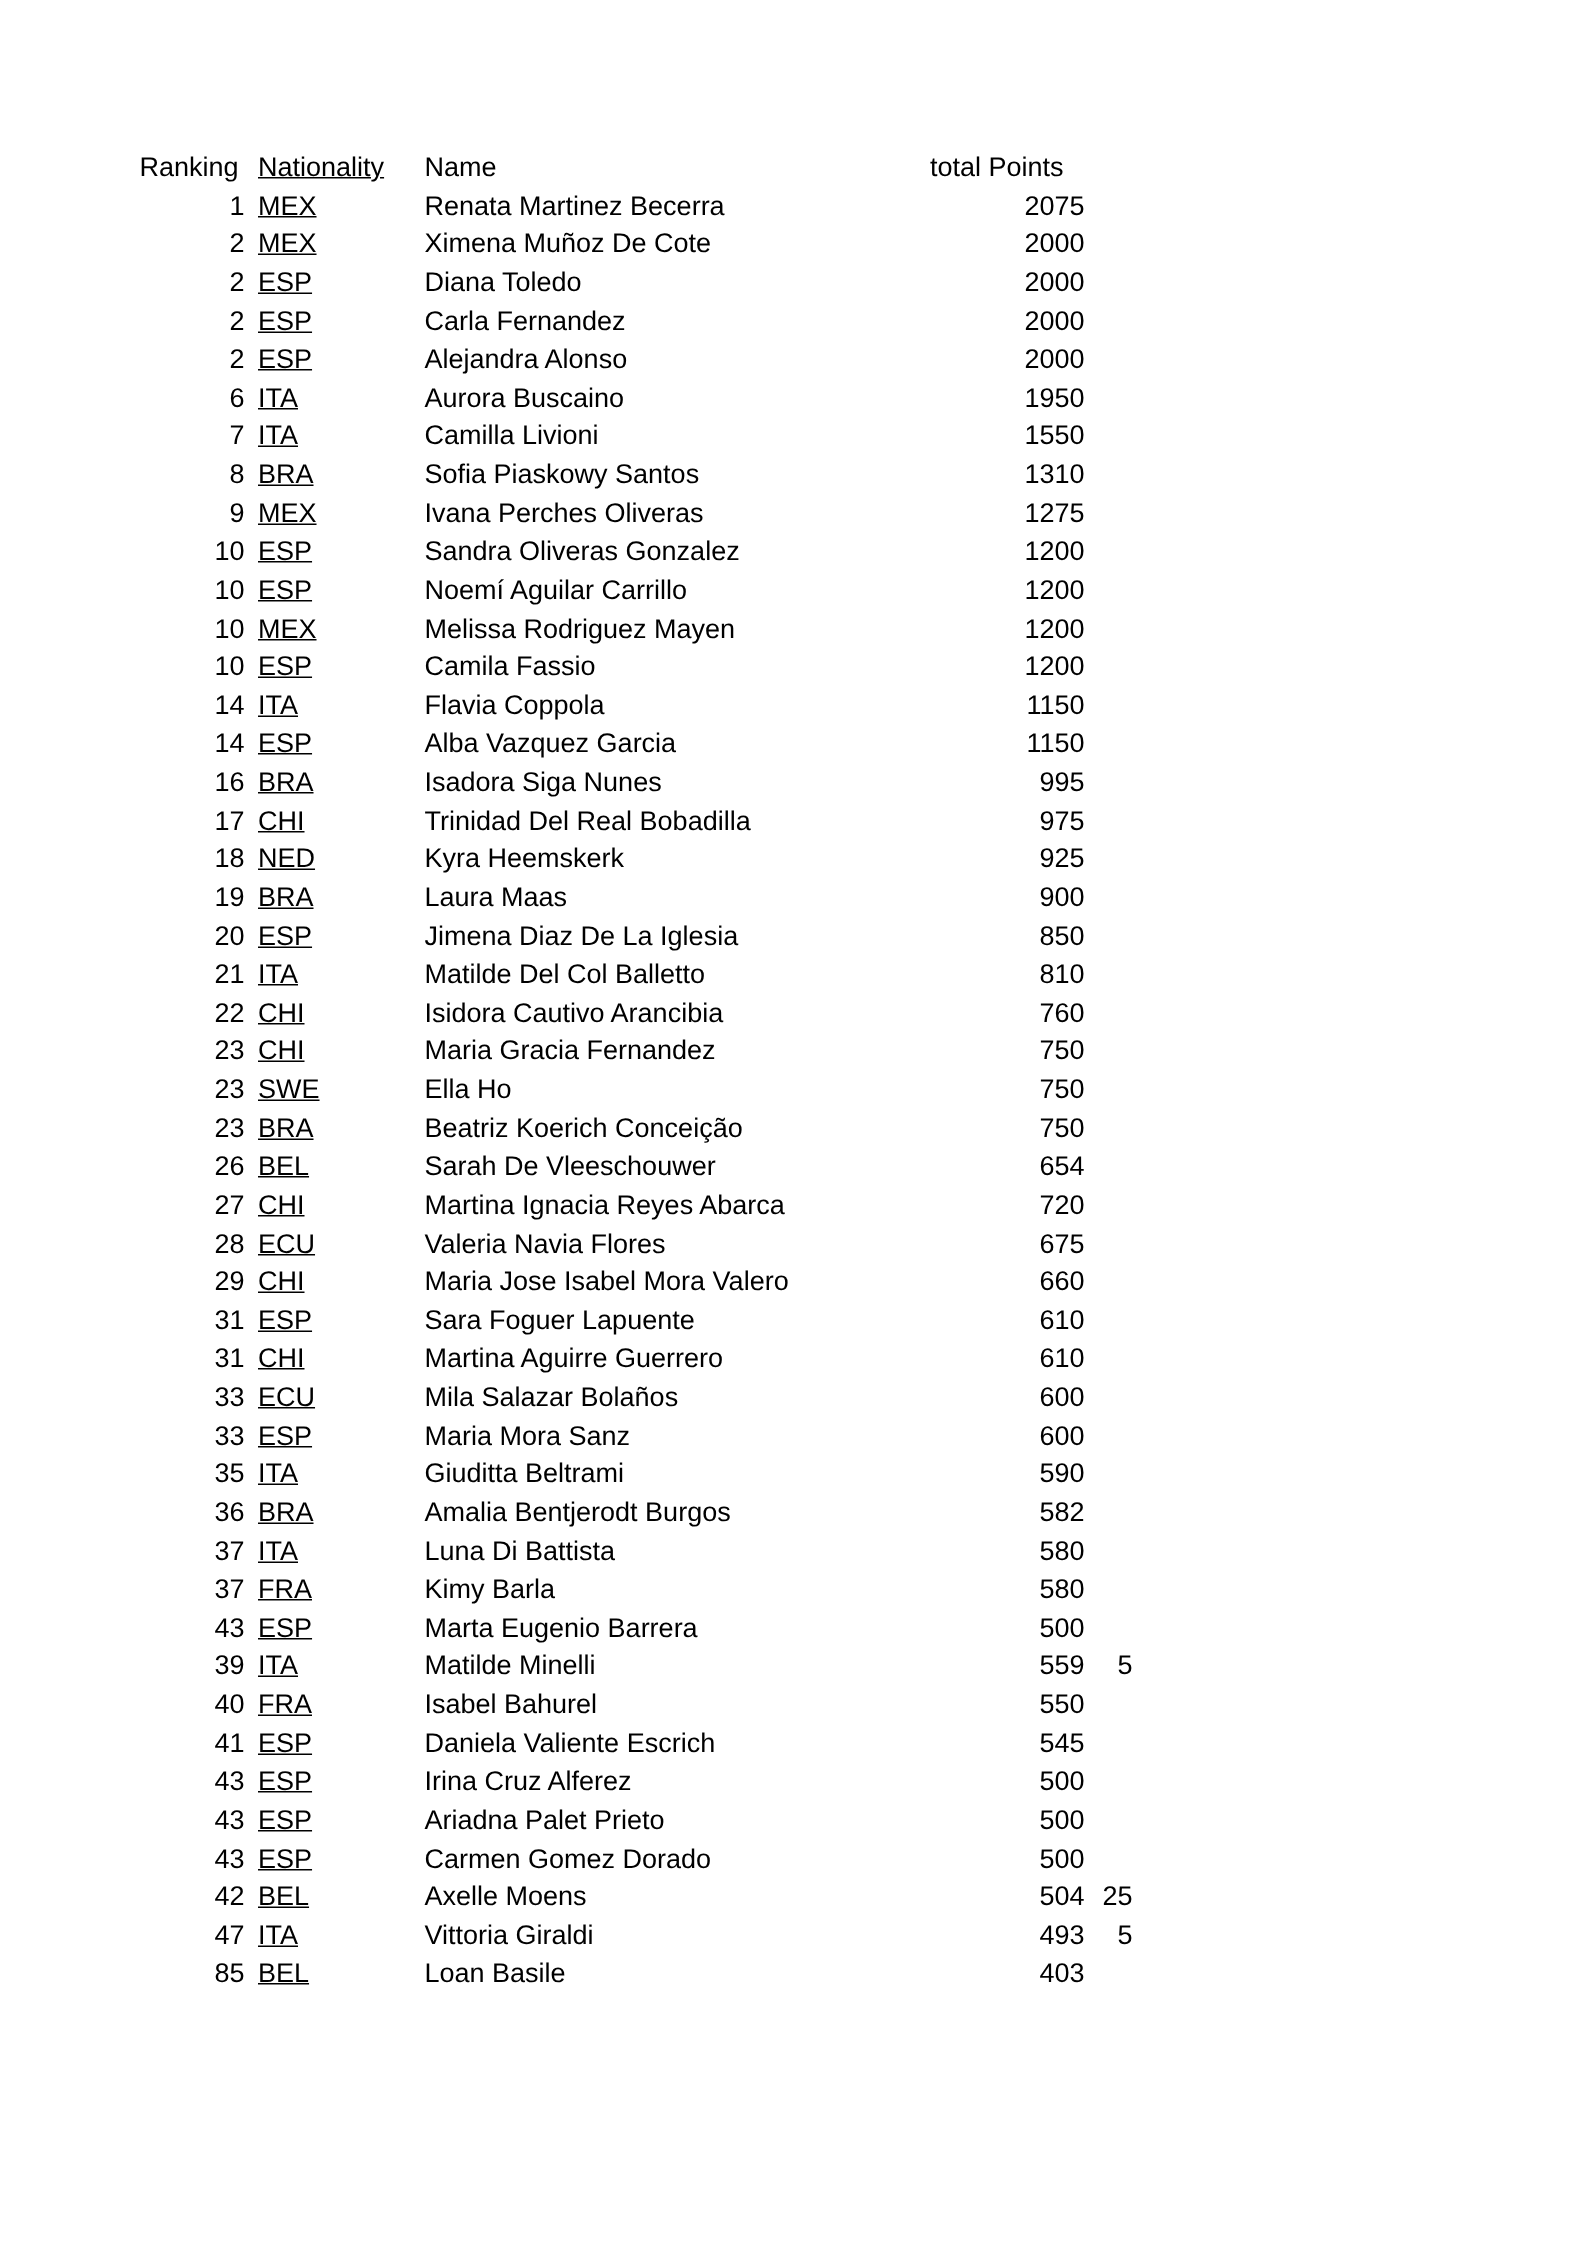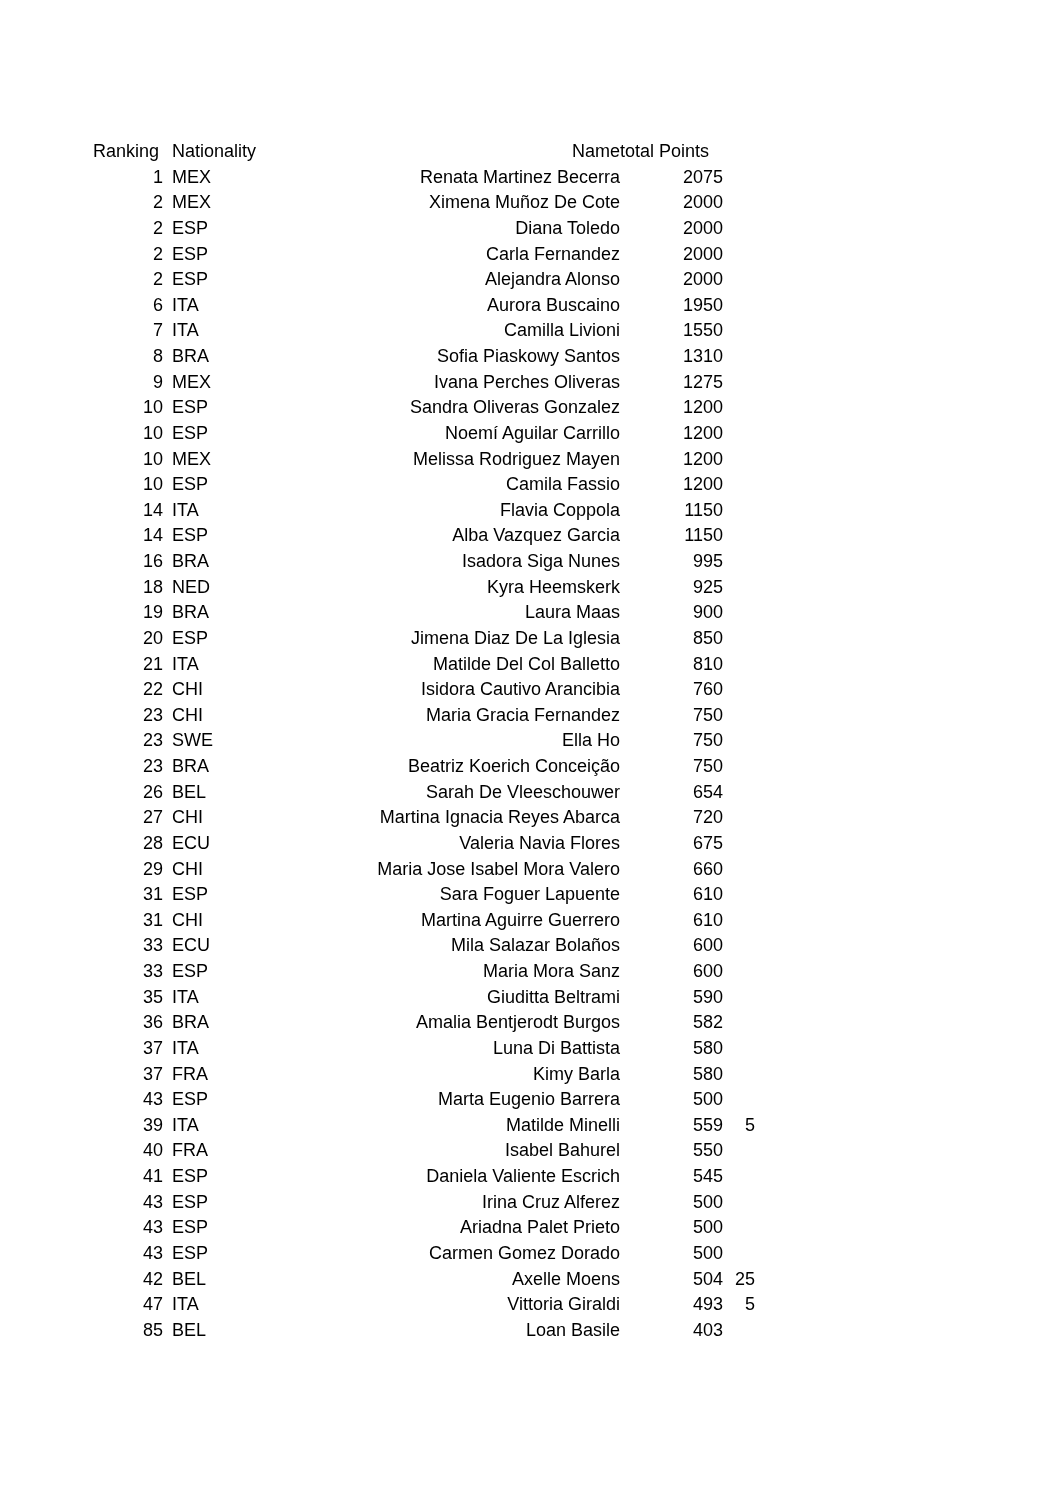--- a/index.html
+++ b/index.html
@@ -17,45 +17,44 @@
   .sheet {
     position: absolute;
     left: 93px;
     top: 99px;
   }
   table.ranking {
     border-collapse: collapse;
     table-layout: fixed;
     width: 662px;
     font-size: 18px;
-    margin-top: 40px;
   }
   table.ranking th,
   table.ranking td {
     box-sizing: border-box;
     padding: 0;
     margin: 0;
     font-weight: normal;
     white-space: nowrap;
     height: 25.63px;
     line-height: 25.63px;
     vertical-align: top;
     overflow: visible;
   }
   
   .c-rank  { width: 70px;  }
-  .c-nat   { width: 120px; padding-left: 9px !important; }
+  .c-nat   { width: 120px; padding-left: 9px !important; text-decoration: underline; }
   .c-name  { width: 337px; }
   .c-pts   { width: 103px; }
   .c-extra { width: 32px;  }
 
   th.c-rank  { text-align: left;  }
   td.c-rank  { text-align: right; }
   th.c-nat, td.c-nat   { text-align: left; }
-  th.c-name, td.c-name { text-align: right; }
+  th.c-name, td.c-name { text-align: left; }
   th.c-pts   { text-align: left;  }
   td.c-pts   { text-align: right; }
   th.c-extra, td.c-extra { text-align: right; }
 </style>
 </head>
 <body>
 
 <div class="sheet">
   <table class="ranking">
     <thead>
@@ -174,20 +173,27 @@
     <td class="c-extra"></td>
   </tr>
         <tr>
     <td class="c-rank">16</td>
     <td class="c-nat">BRA</td>
     <td class="c-name">Isadora Siga Nunes</td>
     <td class="c-pts">995</td>
     <td class="c-extra"></td>
   </tr>
         <tr>
+    <td class="c-rank">17</td>
+    <td class="c-nat">CHI</td>
+    <td class="c-name">Trinidad Del Real Bobadilla</td>
+    <td class="c-pts">975</td>
+    <td class="c-extra"></td>
+  </tr>
+        <tr>
     <td class="c-rank">18</td>
     <td class="c-nat">NED</td>
     <td class="c-name">Kyra Heemskerk</td>
     <td class="c-pts">925</td>
     <td class="c-extra"></td>
   </tr>
         <tr>
     <td class="c-rank">19</td>
     <td class="c-nat">BRA</td>
     <td class="c-name">Laura Maas</td>

